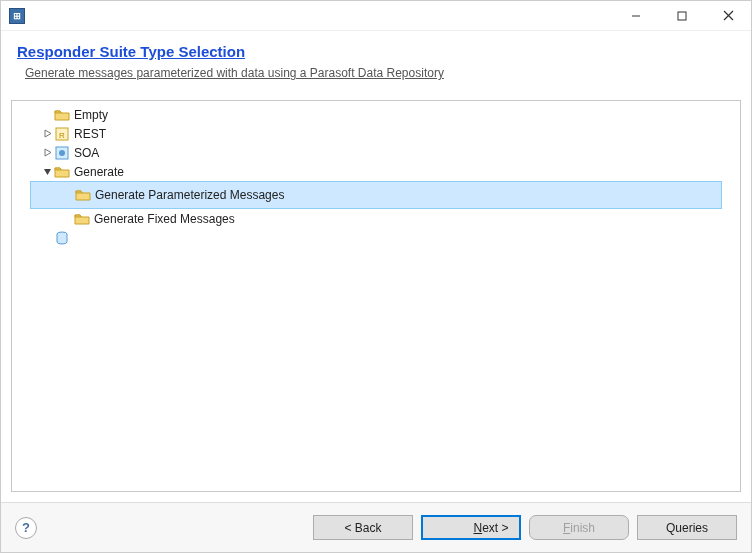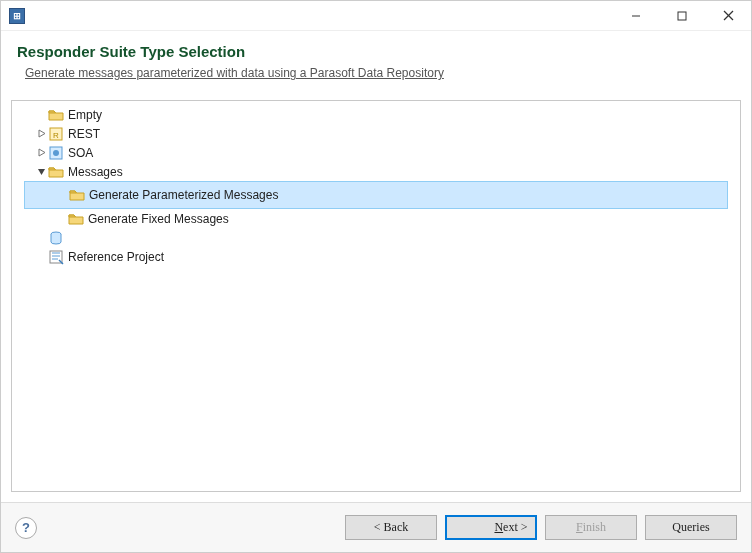--- a/index.html
+++ b/index.html
@@ -39,40 +39,41 @@
     display: flex; align-items: center; justify-content: center;
     color: #333;
   }
   .header {
     padding: 12px 16px 14px 16px;
     background: #fff;
   }
   .header-title {
     font-size: 15px;
     font-weight: 600;
-    color: #14532d;
+    color: #1d4ed8;
     margin-bottom: 6px;
+    text-decoration: underline;
   }
   .header-subtitle {
     font-size: 12px;
     color: #555;
     padding-left: 8px;
     text-decoration: underline;
   }
   .content-wrap {
     flex: 1;
     padding: 6px 10px 10px 10px;
     display: flex;
   }
   .tree-panel {
     flex: 1;
     border: 1px solid #c8c8c8;
     background: #fff;
     overflow: auto;
-    padding: 4px 12px;
+    padding: 4px 18px;
   }
   .tree-row {
     display: flex;
     align-items: center;
     height: 19px;
     white-space: nowrap;
     padding-right: 8px;
   }
   .tree-row.selected {
     background: #cde8ff;
@@ -108,38 +109,38 @@
     border: 1px solid #aaa;
     border-radius: 50%;
     display: flex; align-items: center; justify-content: center;
     color: #4a6f9e;
     font-size: 13px;
     font-weight: bold;
     background: #fff;
   }
   .footer-spacer { flex: 1; }
   .btn {
-    width: 92px; height: 25px;
+    width: 100px; height: 25px;
     margin-left: 8px;
     border: 1px solid #adadad;
     background: #e1e1e1;
     font-size: 12px;
     color: #222;
     display: inline-flex; align-items: center; justify-content: center;
     cursor: pointer;
-    font-family: Liberation Serif, serif;
   }
   .btn.default {
     border: 2px solid #0078d7;
     background: #e1e1e1;
     padding-left: 40px;
   }
   .btn.disabled {
     color: #a0a0a0;
     cursor: default;
+    border-radius: 7px;
   }
   .underline-first::first-letter { text-decoration: underline; }
 </style>
 </head>
 <body>
 
 <div class="titlebar">
   <span class="titlebar-icon">⊞</span>
   <span class="titlebar-spacer"></span>
   <div class="titlebar-btn" title="Minimize">
@@ -214,21 +215,21 @@
           <svg width="9" height="9">
             <path d="M1 2 L8 2 L4.5 8 Z" fill="#444"></path>
           </svg>
         </span>
         <span class="tree-icon">
           <svg viewBox="0 0 16 14">
             <path d="M1 3 L6 3 L7.5 5 L15 5 L15 12 L1 12 Z" fill="#f6d77a" stroke="#c9a227" stroke-width="1"></path>
             <path d="M1 3 L6 3 L7.5 5 L1 5 Z" fill="#e6c25a" stroke="#c9a227" stroke-width="1"></path>
           </svg>
         </span>
-        <span class="tree-label">Messages</span>
+        <span class="tree-label">Generate</span>
       </div>
       <div class="tree-row selected">
         <span class="indent" style="width: 30px;"></span>
         <span class="expander none"></span>
         <span class="tree-icon">
           <svg viewBox="0 0 16 14">
             <path d="M1 3 L6 3 L7.5 5 L15 5 L15 12 L1 12 Z" fill="#f6d77a" stroke="#c9a227" stroke-width="1"></path>
             <path d="M1 3 L6 3 L7.5 5 L1 5 Z" fill="#e6c25a" stroke="#c9a227" stroke-width="1"></path>
           </svg>
         </span>
@@ -247,32 +248,20 @@
       </div>
       <div class="tree-row disabled">
         <span class="indent" style="width: 10px;"></span>
         <span class="expander none"></span>
         <span class="tree-icon">
           <svg viewBox="0 0 16 16">
             <ellipse cx="8" cy="4" rx="5" ry="2" fill="#cde8ff" stroke="#5a9bd4"></ellipse>
             <path d="M3 4 L3 12 A5 2 0 0 0 13 12 L13 4" fill="#cde8ff" stroke="#5a9bd4"></path>
           </svg>
         </span>
-      </div>
-      <div class="tree-row">
-        <span class="indent" style="width: 10px;"></span>
-        <span class="expander none"></span>
-        <span class="tree-icon">
-          <svg viewBox="0 0 16 16">
-            <rect x="2" y="2" width="12" height="12" fill="#fff" stroke="#888"></rect>
-            <path d="M4 4 L12 4 M4 7 L12 7 M4 10 L10 10" stroke="#5a9bd4" stroke-width="1"></path>
-            <path d="M11 11 L15 15" stroke="#3a7fbf" stroke-width="1.5"></path>
-          </svg>
-        </span>
-        <span class="tree-label">Reference Project</span>
       </div>
     </div>
 </div>
 
 <div class="footer">
   <div class="help-btn" title="Help">?</div>
   <div class="footer-spacer"></div>
   <div class="btn">
     <span>&lt; Back</span>
   </div>

